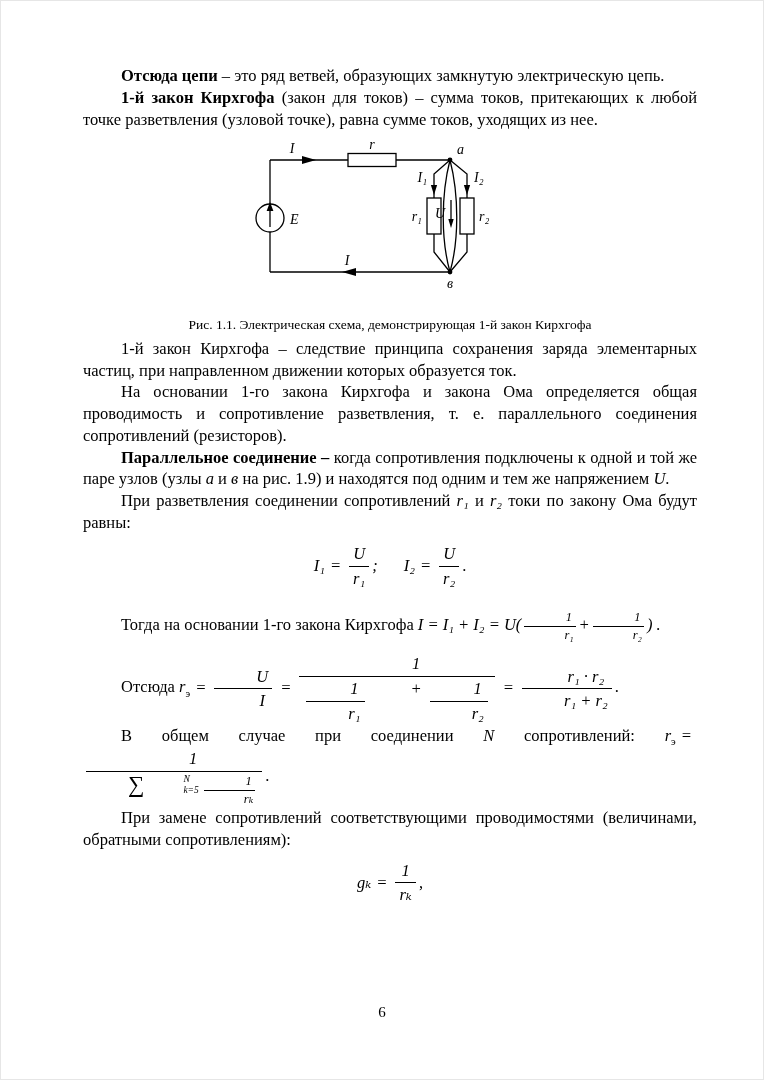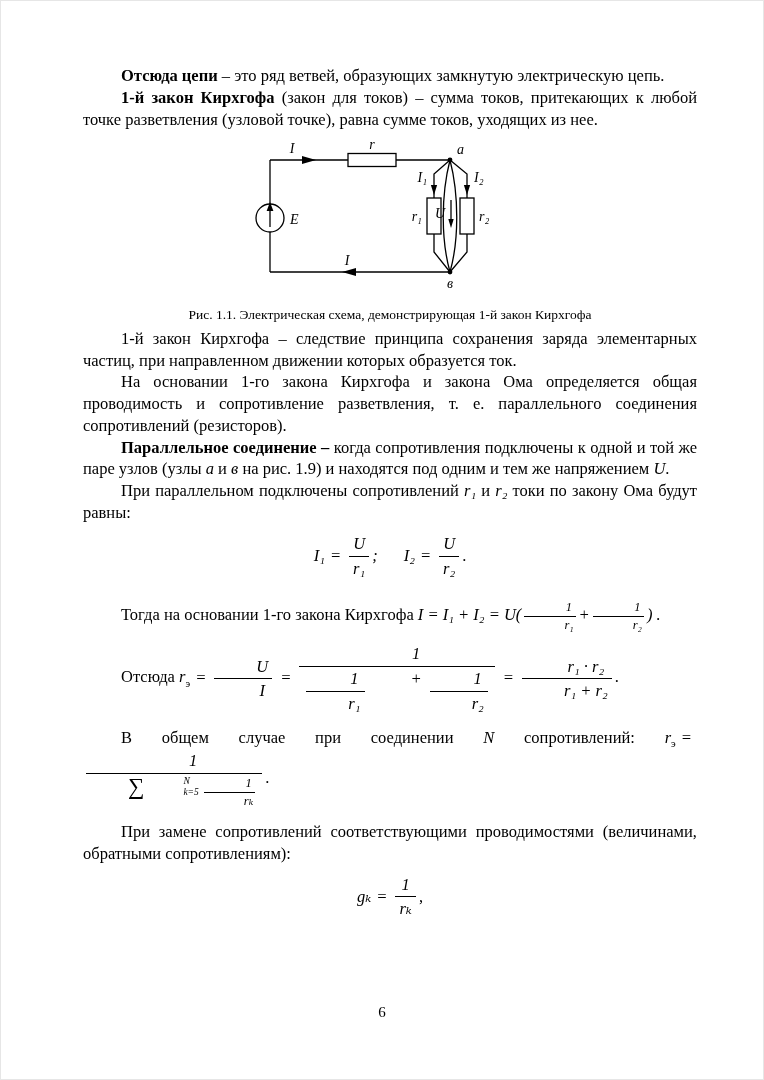--- a/index.html
+++ b/index.html
@@ -14,42 +14,42 @@
   p { text-align:justify; }
   p.ind { text-indent:38px; }
   .b { font-weight:bold; }
   .v, .math { font-style:italic; }
   .math { white-space:nowrap; }
   .bigsum { font-size:25px; line-height:1; vertical-align:-5px; font-style:normal; }
   sub.ss { font-size:11px; }
 
   
   .figure { text-align:center; margin:10px 0 4px; }
-  .caption { font-size:13.5px; margin-top:8px; }
+  .caption { font-size:13.5px; margin-top:18px; }
 
   
   .frac { display:inline-flex; flex-direction:column; vertical-align:middle; margin:0 3px; }
   .frac > .num { border-bottom:1.2px solid #000; align-self:stretch; display:flex; align-items:flex-end; justify-content:center; padding:0 4px 1px; }
   .frac > .den { align-self:stretch; display:flex; align-items:flex-start; justify-content:center; padding:1px 4px 0; }
   .frac.sm { font-size:12.5px; }
   .frac.sm > .num { padding:0 2px 0; }
   .frac.sm > .den { padding:0 2px 0; }
   .mx { margin:0 5px; font-style:italic; }
   .formula { display:flex; justify-content:center; align-items:center; margin:9px 0 6px; }
   .formula .gap { width:26px; }
 
   
   .sumwrap { display:inline-flex; align-items:center; margin-right:2px; }
   .sumsym { font-size:23px; line-height:1; }
   .sumlims { display:inline-flex; flex-direction:column; font-size:9.5px; line-height:1.15; margin-left:1px; }
 
   .mt1 { margin-top:14px; }
   .mt2 { margin-top:20px; }
   .mt3 { margin-top:10px; }
-  .mt4 { margin-top:12px; }
+  .mt4 { }
 
   .pageno { position:absolute; bottom:56px; left:0; right:0; text-align:center; font-size:15px; }
 </style>
 </head>
 <body>
 
 <div class="content">
 
   <p class="ind"><b class="b">Отсюда цепи</b><span> – это ряд ветвей, образующих замкнутую электрическую цепь.</span></p>
 
@@ -102,21 +102,21 @@
     <div class="caption">Рис. 1.1. Электрическая схема, демонстрирующая 1-й закон Кирхгофа</div>
   </div>
 
 
   <p class="ind"><span>1-й закон Кирхгофа – следствие принципа сохранения заряда элементарных частиц, при направленном движении которых образуется ток.</span></p>
 
   <p class="ind"><span>На основании 1-го закона Кирхгофа и закона Ома определяется общая проводимость и сопротивление разветвления, т. е. параллельного соединения сопротивлений  (резисторов).</span></p>
 
   <p class="ind"><b class="b">Параллельное соединение –</b><span> когда сопротивления подключены к одной и той же паре узлов  (узлы </span><span class="v">а</span><span> и </span><span class="v">в</span><span> на рис. 1.9) и находятся под одним и тем же напряжением </span><span class="v">U</span><span>.</span></p>
 
-  <p class="ind"><span>При параллельном подключены сопротивлений </span><span class="v">r₁</span><span> и </span><span class="v">r₂</span><span> токи по закону Ома будут равны:</span></p>
+  <p class="ind"><span>При разветвления соединении сопротивлений </span><span class="v">r₁</span><span> и </span><span class="v">r₂</span><span> токи по закону Ома будут равны:</span></p>
 
   <div class="formula">
     <span class="math">I₁</span>
     <span class="mx">=</span>
     <span class="frac">
         <span class="num math">U</span>
         <span class="den math">r₁</span>
       </span>
     <span class="math">;</span>
     <span class="gap"></span>

